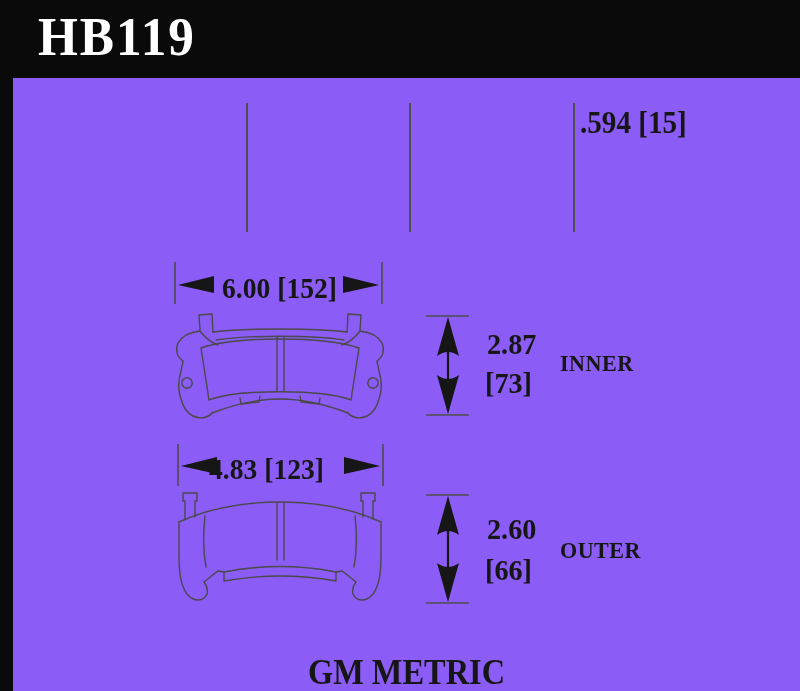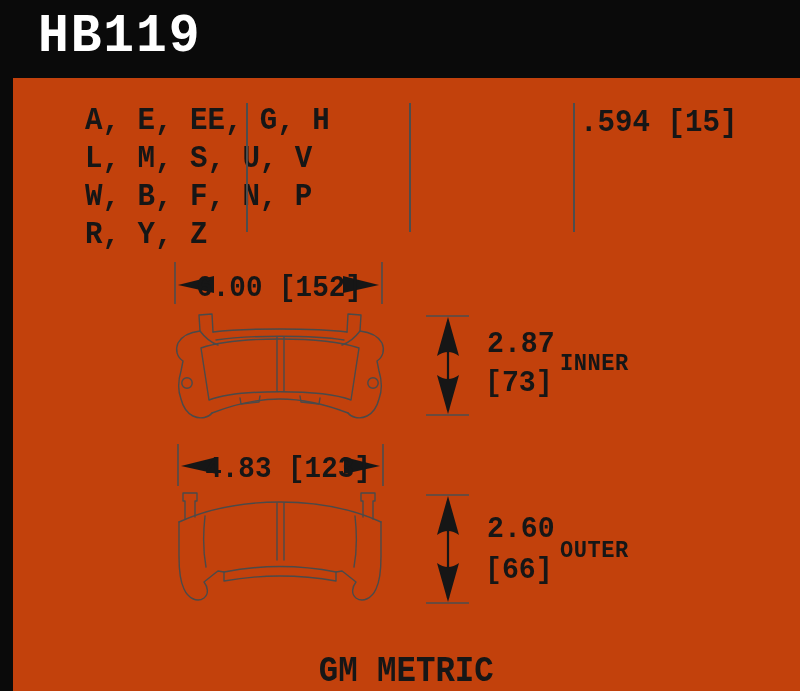--- a/index.html
+++ b/index.html
@@ -1,59 +1,53 @@
 <!DOCTYPE html>
 <html><head>
 <meta charset="utf-8">
 <style>
   html,body{margin:0;padding:0;background:#fff;}
   .page{
-    position:relative;width:800px;height:691px;background:#c2410c;overflow:hidden;
-    font-family:Liberation Mono, monospace;color:#161616;
+    position:relative;width:800px;height:691px;background:#8b5cf6;overflow:hidden;
+    font-family:Liberation Serif, serif;color:#161616;
   }
   .topbar{position:absolute;left:0;top:0;width:800px;height:78px;background:#0a0a0a;}
   .leftbar{position:absolute;left:0;top:0;width:13px;height:691px;background:#0a0a0a;}
   .pn{
     position:absolute;left:38px;top:6px;font-size:54px;font-weight:bold;color:#fff;
     letter-spacing:2px;transform:scaleX(0.95);transform-origin:left top;white-space:nowrap;
   }
   .btxt{font-weight:bold;white-space:nowrap;transform:scaleX(0.94);transform-origin:left top;}
   .col{position:absolute;font-size:31px;line-height:38px;font-weight:bold;}
   .col-codes{left:85px;top:102px;}
   .col-fmsi{left:264px;top:105px;}
   .col div{transform:scaleX(0.94);transform-origin:left top;white-space:nowrap;}
   .vdiv{position:absolute;top:103px;width:2px;height:129px;background:#4d4d4d;}
   .thickness{position:absolute;left:580px;top:105px;font-size:31px;}
   .dimtext{position:absolute;font-size:30px;font-weight:bold;text-align:center;}
   .dimtext span{display:inline-block;transform:scaleX(0.92);transform-origin:center top;white-space:nowrap;}
   .dim-w1{left:176px;width:206px;top:271px;}
-  .dim-w2{left:174px;width:204px;top:452px;text-align:right;}
+  .dim-w2{left:164px;width:204px;top:452px;}
   .stk{position:absolute;font-size:30px;}
   .padlabel{position:absolute;font-size:23px;font-weight:bold;letter-spacing:0.5px;transform:scaleX(0.96);transform-origin:left top;white-space:nowrap;}
   .caption{
     position:absolute;left:256px;width:300px;top:651px;font-size:36px;font-weight:bold;text-align:center;
   }
   .caption span{display:inline-block;transform:scaleX(0.9);transform-origin:center top;white-space:nowrap;}
   svg.art{position:absolute;left:0;top:0;}
 </style>
 </head>
 <body>
 
 <div class="page">
 
   <div class="topbar"></div>
   <div class="leftbar"></div>
   <span class="pn">HB119</span>
 
-  <div class="col col-codes">
-    <div>A, E, EE, G, H</div>
-    <div>L, M, S, U, V</div>
-    <div>W, B, F, N, P</div>
-    <div>R, Y, Z</div>
-  </div>
   <div class="vdiv" style="left:246px;"></div>
   <div class="vdiv" style="left:409px;"></div>
   <div class="vdiv" style="left:573px;"></div>
   <div class="thickness btxt">.594 [15]</div>
 
   <svg class="art" width="800" height="691" viewBox="0 0 800 691">
 
     <g stroke="#4a4a4a" stroke-width="1.4" fill="none" stroke-linejoin="round" stroke-linecap="round">
 
       <path d="M 213,332 L 212,314 L 199,315 L 200,331

